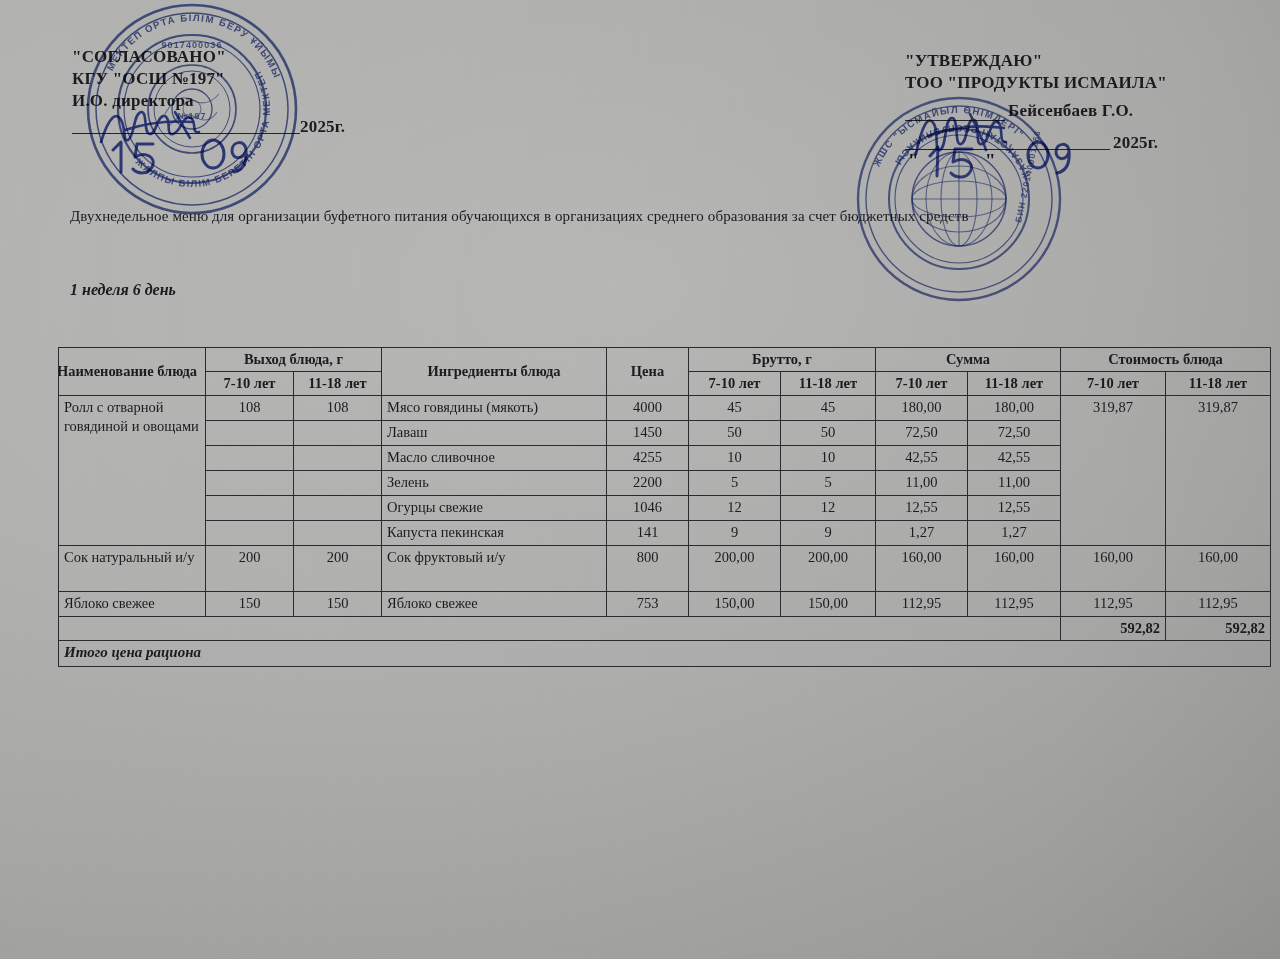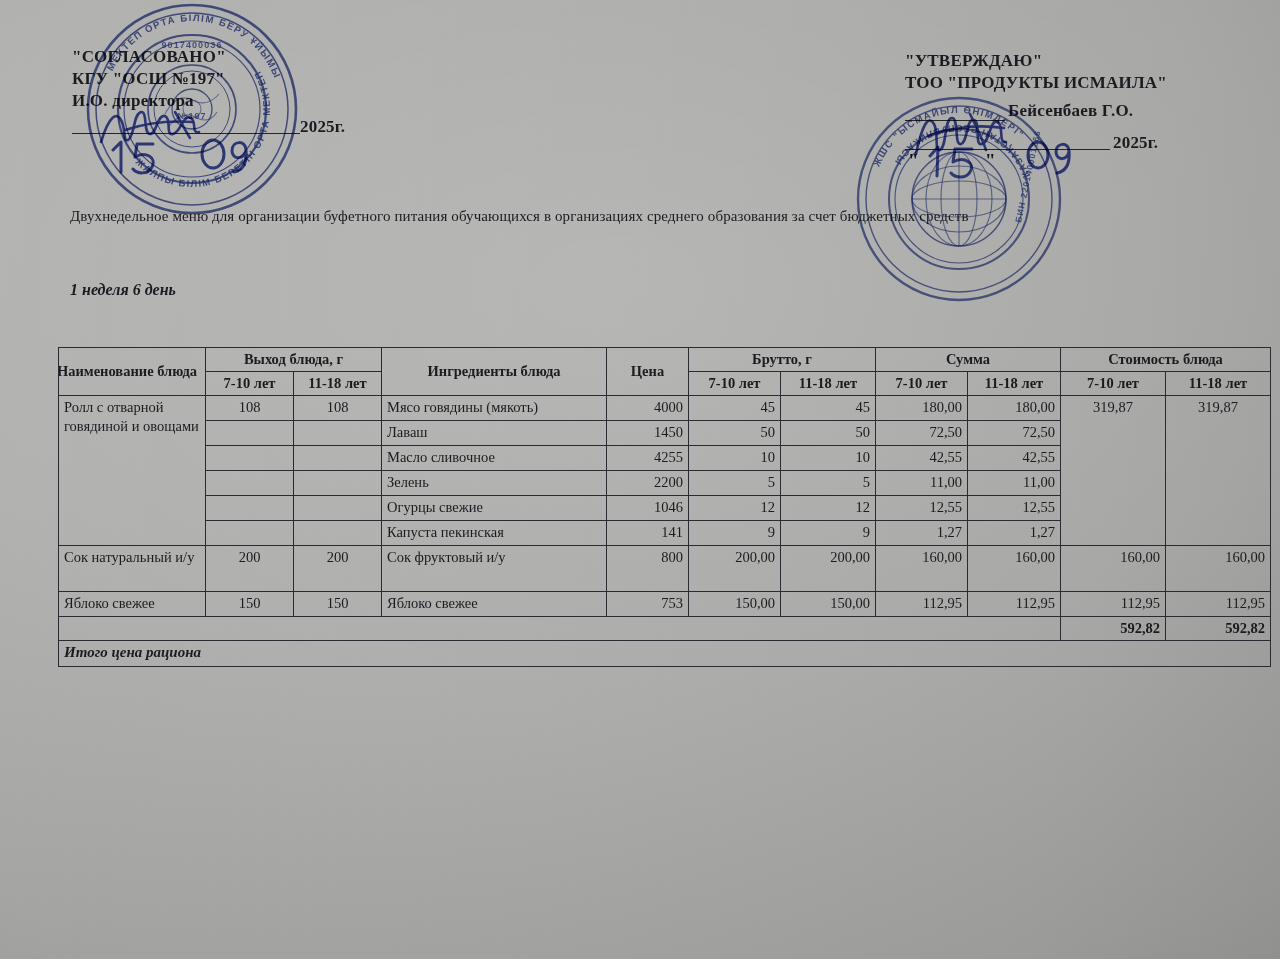--- a/index.html
+++ b/index.html
@@ -109,21 +109,21 @@
     overflow:hidden;
     padding:0;
     position:relative;
   }
   th.name-head span{
     display:block;
     white-space:nowrap;
     margin-left:-10px;
     font-size:14.5px;
   }
-  td.num{text-align:right;white-space:nowrap;}
+  td.num{text-align:center;white-space:nowrap;}
   td.ctr{text-align:center;white-space:nowrap;}
   td.txt{text-align:left;}
   td.dish{text-align:left;line-height:21px;}
   td.blank{}
   tr.row{height:25px;}
   td.total-label{
     font-style:italic;
     font-weight:bold;
     text-align:left;
     font-size:15px;

